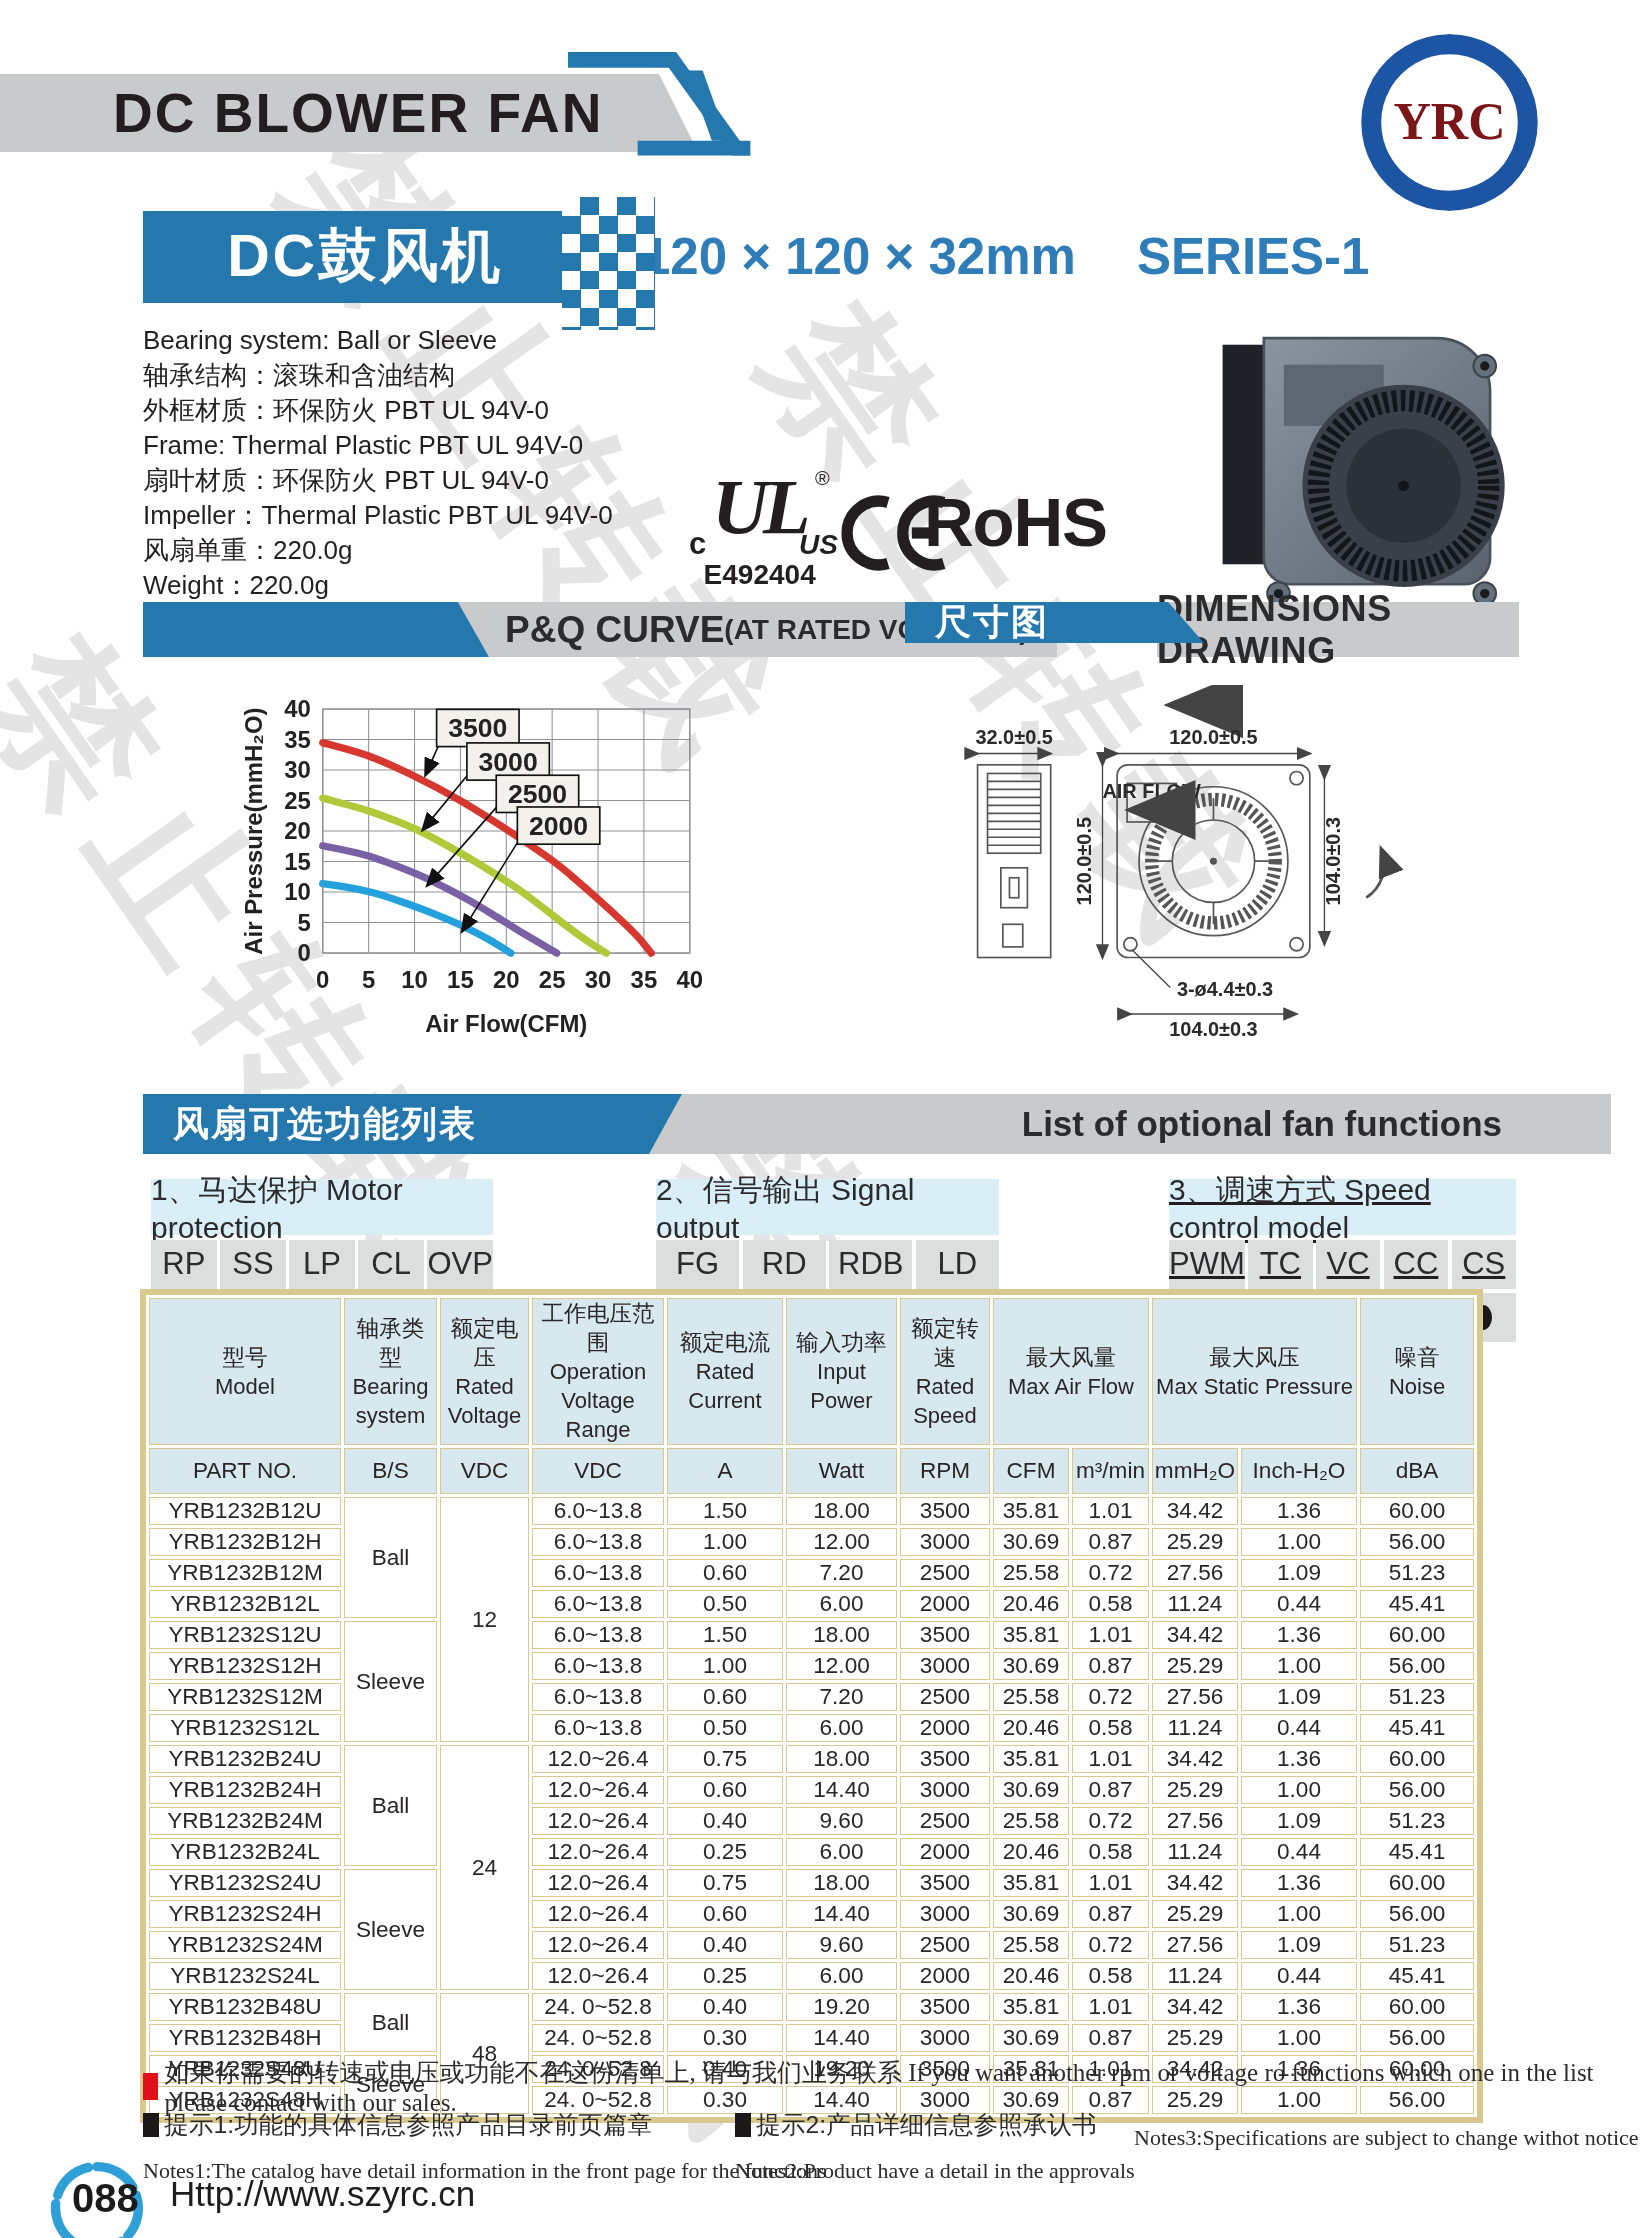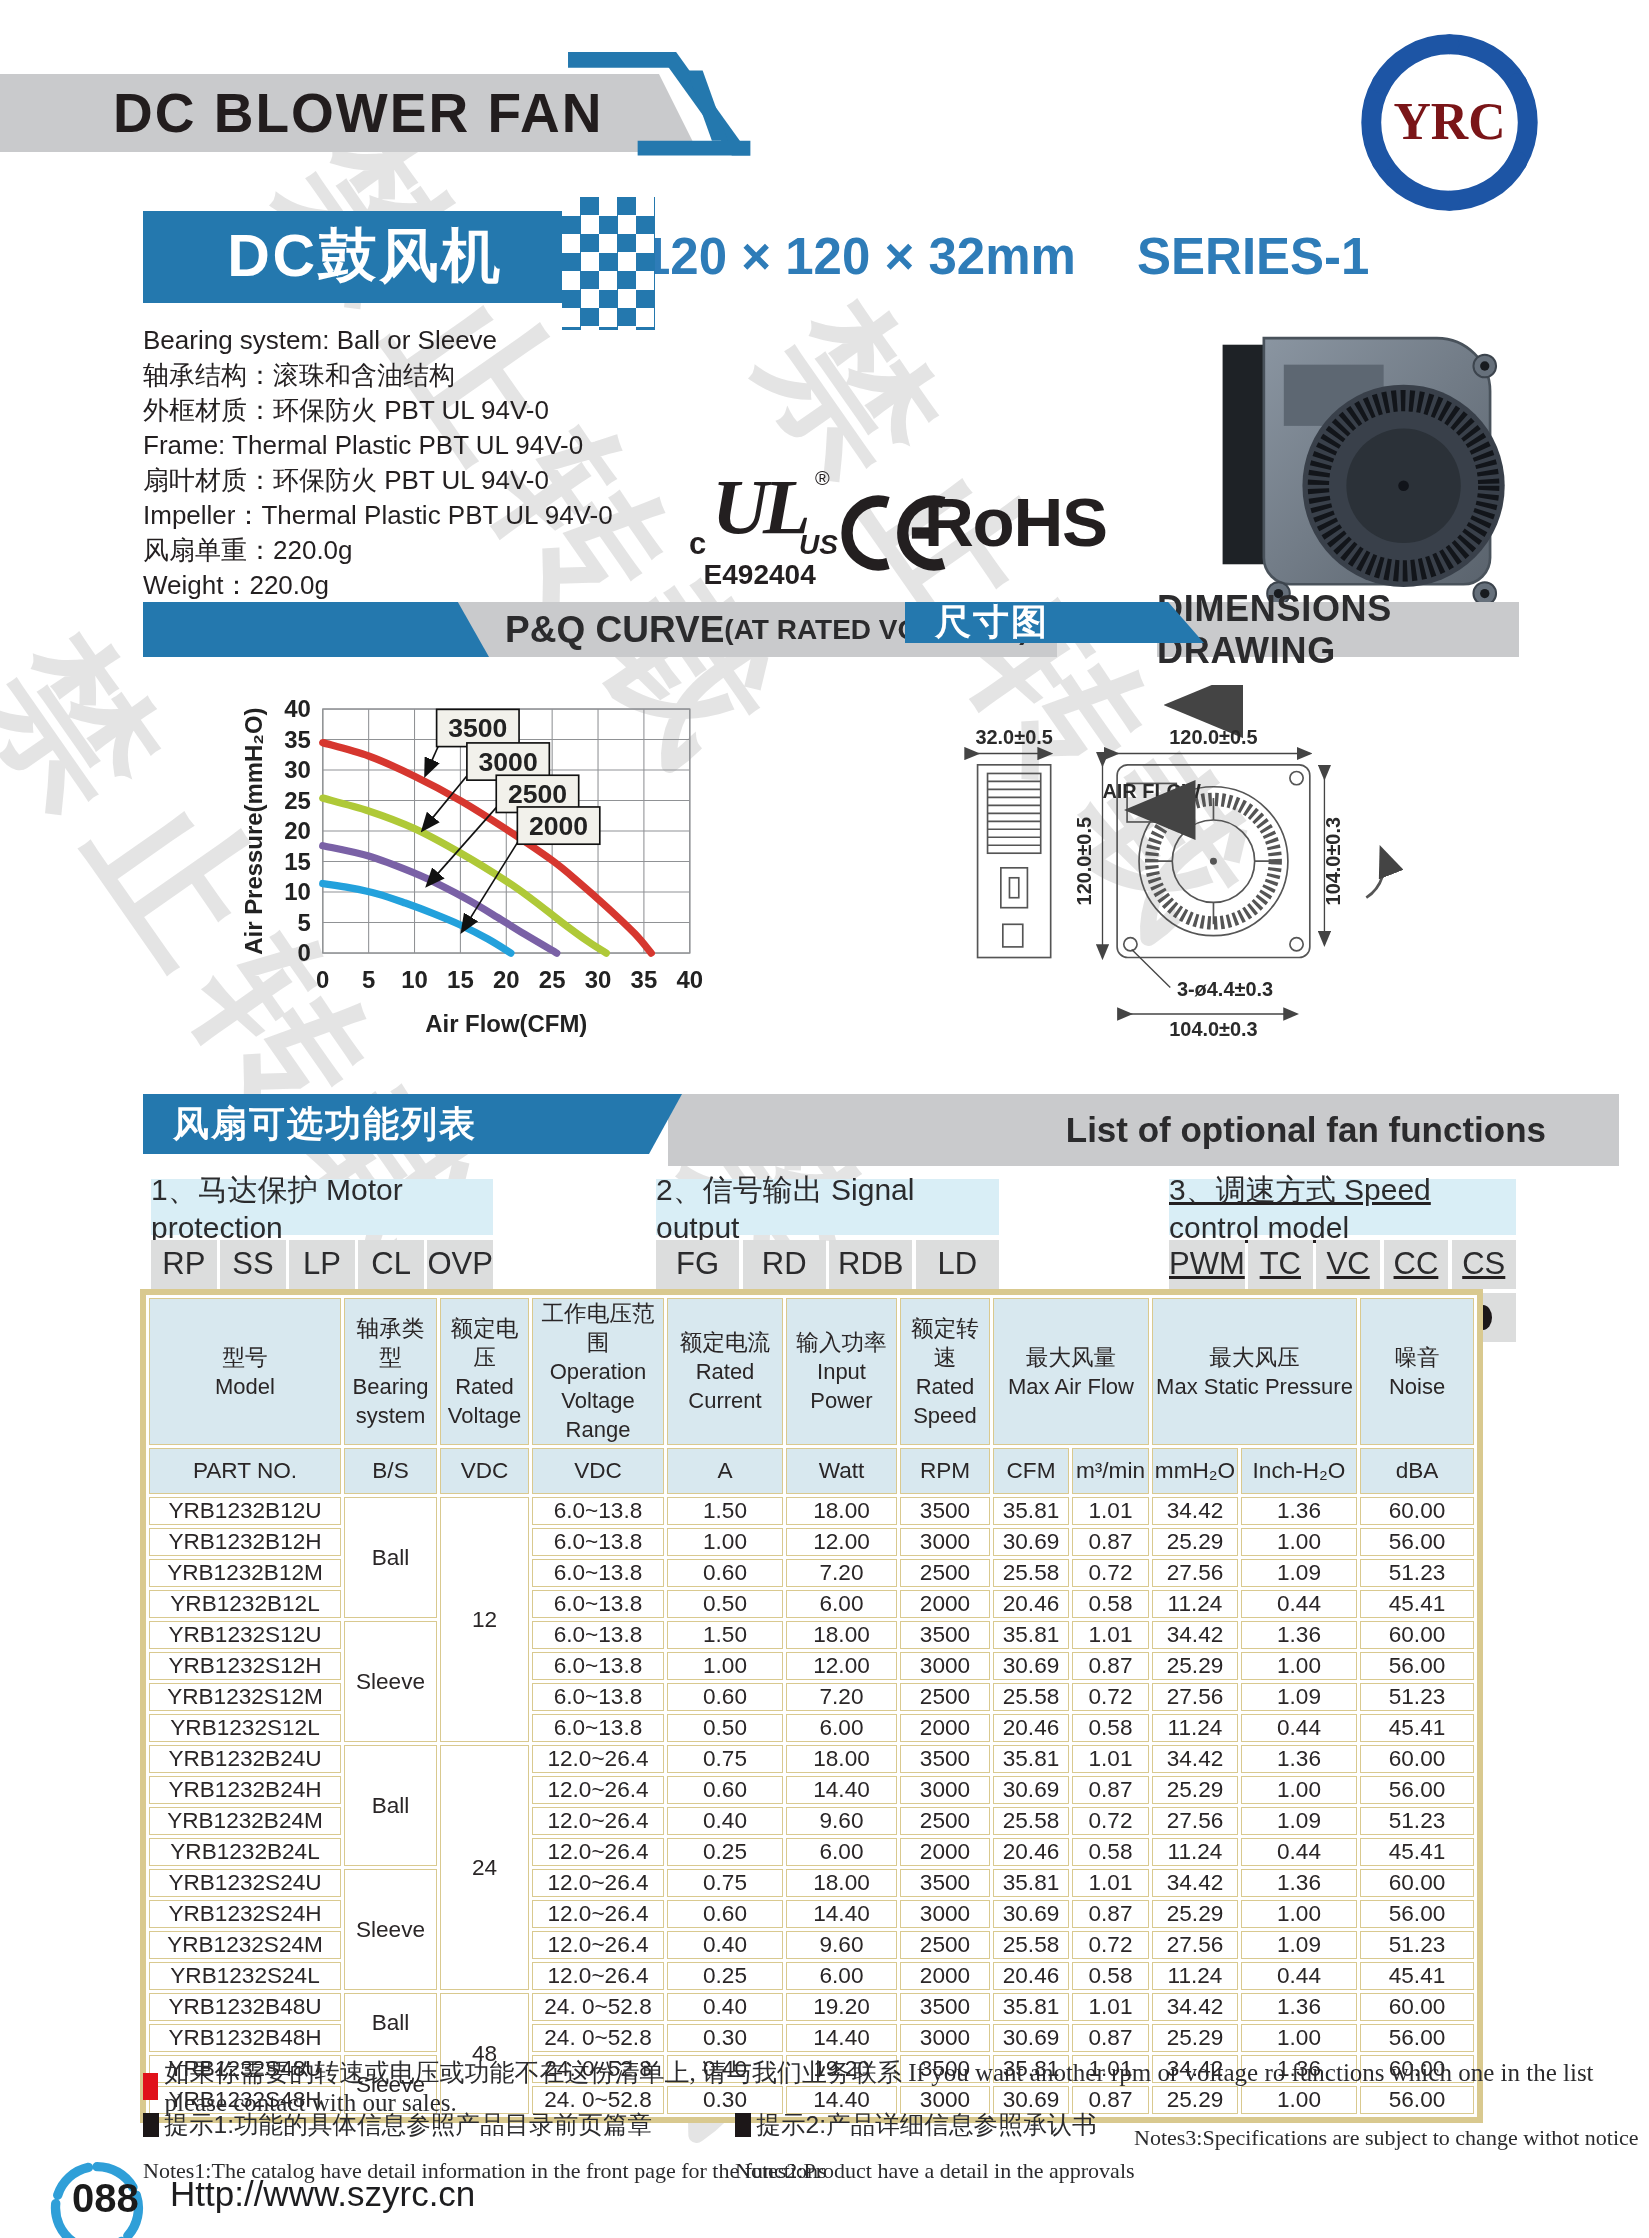--- a/index.html
+++ b/index.html
@@ -52,21 +52,21 @@
   .secbar-blue{position:absolute;background:#2478ae;z-index:3;display:flex;align-items:center;}
   .pq-gray{left:432px;top:602px;width:552px;height:55px;padding-left:73px;}
   .pq-gray .big{font-size:37px;font-weight:700;color:#2b2b2d;}
   .pq-gray .small{font-size:28px;font-weight:700;color:#2b2b2d;}
   .pq-blue{left:143px;top:602px;width:346px;height:55px;clip-path:polygon(0 0,91% 0,100% 100%,0 100%);}
   .dim-gray{left:1157px;top:602px;width:362px;height:55px;justify-content:center;}
   .dim-gray .big{font-size:36px;font-weight:700;color:#2b2b2d;letter-spacing:0.7px;}
   .dim-blue{left:905px;top:602px;width:299px;height:41px;clip-path:polygon(0 0,88% 0,100% 100%,0 100%);}
   .dim-blue .t,.fn-blue .t{color:#fff;font-size:36px;font-weight:700;margin-left:30px;letter-spacing:2px;}
 
-  .fn-gray{left:668px;top:1094px;width:878px;height:72px;justify-content:flex-end;padding-right:73px;}
+  .fn-gray{left:624px;top:1094px;width:878px;height:60px;justify-content:flex-end;padding-right:109px;}
   .fn-gray .t{font-size:35px;font-weight:700;color:#2b2b2d;}
   .fn-blue{left:143px;top:1094px;width:539px;height:60px;clip-path:polygon(0 0,100% 0,calc(100% - 33px) 100%,0 100%);}
 
   
   .chart{left:239px;top:665px;z-index:2;}
   .dims{left:951px;top:685px;z-index:2;}
   .dims text{font-size:30px;font-weight:700;fill:#2a2a2a;font-family:"Liberation Sans",sans-serif;}
 
   
   .fn-table{position:absolute;top:1179px;z-index:2;}

